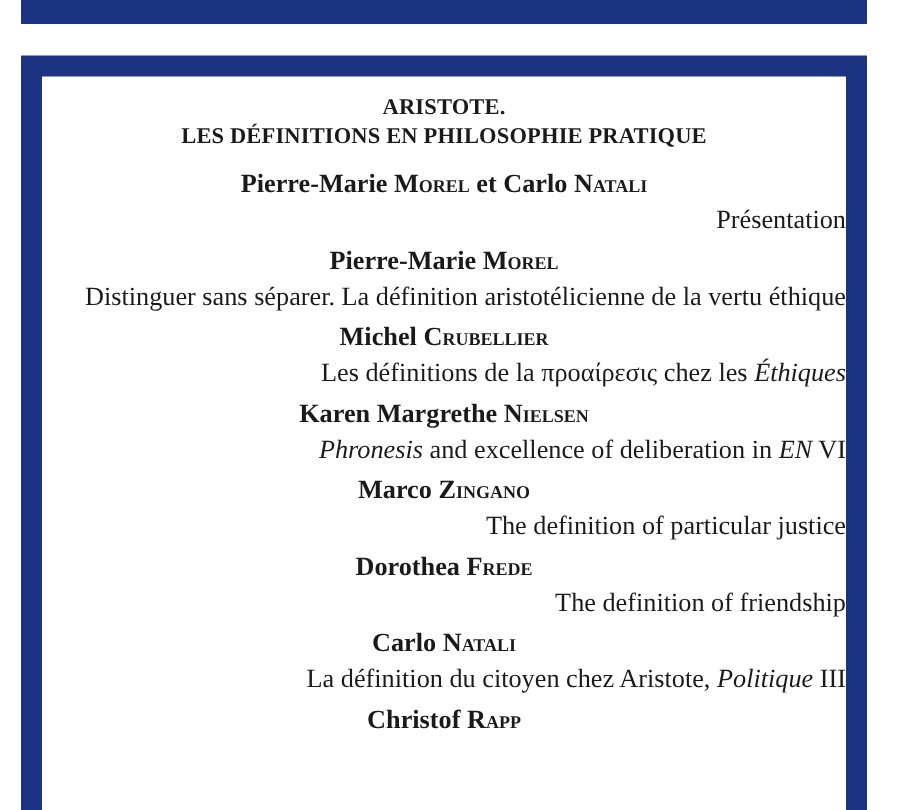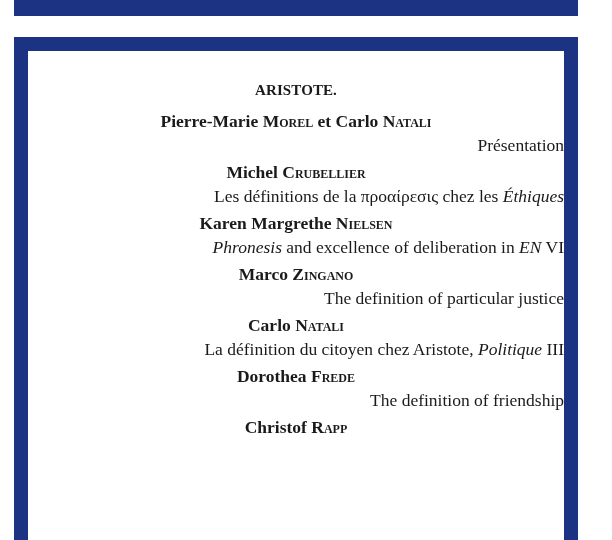--- a/index.html
+++ b/index.html
@@ -43,21 +43,21 @@
       position: absolute;
       left: 0;
       top: 0;
       width: 536px;
       text-align: center;
     }
     .title {
       font-weight: bold;
       font-size: 15px;
       line-height: 19px;
-      margin-top: 30px;
+      margin-top: 12px;
       letter-spacing: 0.1px;
     }
     .entries {
       margin-top: 10px;
     }
     .entry {
       height: 51px;
     }
     .author {
       font-weight: bold;
@@ -83,54 +83,59 @@
 <body>
 
 <div class="top-bar"></div>
 
 <div class="frame">
   <div class="frame-inner">
     <div class="content">
 
       <div class="title">
         <div>ARISTOTE.</div>
+        <div>LES DÉFINITIONS EN PHILOSOPHIE PRATIQUE</div>
       </div>
 
       <div class="entries">
 
         <div class="entry">
           <div class="author"><span>Pierre-Marie </span><span class="sc">Morel</span><span> et Carlo </span><span class="sc">Natali</span></div>
           <div class="paper-title"><span>Présentation</span></div>
         </div>
 
+        <div class="entry">
+          <div class="author"><span>Pierre-Marie </span><span class="sc">Morel</span></div>
+          <div class="paper-title"><span>Distinguer sans séparer. La définition aristotélicienne de la vertu éthique</span></div>
+        </div>
 
         <div class="entry">
           <div class="author"><span>Michel </span><span class="sc">Crubellier</span></div>
           <div class="paper-title"><span>Les définitions de la προαίρεσις chez les </span><i>Éthiques</i></div>
         </div>
 
 
         <div class="entry">
           <div class="author"><span>Karen Margrethe </span><span class="sc">Nielsen</span></div>
           <div class="paper-title"><i>Phronesis</i><span> and excellence of deliberation in </span><i>EN</i><span> VI</span></div>
         </div>
 
         <div class="entry">
           <div class="author"><span>Marco </span><span class="sc">Zingano</span></div>
           <div class="paper-title"><span>The definition of particular justice</span></div>
         </div>
 
         <div class="entry">
-          <div class="author"><span>Carlo </span><span class="sc">Natali</span></div>
-          <div class="paper-title"><span>La définition du citoyen chez Aristote, </span><i>Politique</i><span> III</span></div>
+          <div class="author"><span>Dorothea </span><span class="sc">Frede</span></div>
+          <div class="paper-title"><span>The definition of friendship</span></div>
         </div>
 
         <div class="entry">
-          <div class="author"><span>Dorothea </span><span class="sc">Frede</span></div>
-          <div class="paper-title"><span>The definition of friendship</span></div>
+          <div class="author"><span>Carlo </span><span class="sc">Natali</span></div>
+          <div class="paper-title"><span>La définition du citoyen chez Aristote, </span><i>Politique</i><span> III</span></div>
         </div>
 
         <div class="entry">
           <div class="author"><span>Christof </span><span class="sc">Rapp</span></div>
         </div>
 
       </div>
     </div>
   </div>
 </div>

